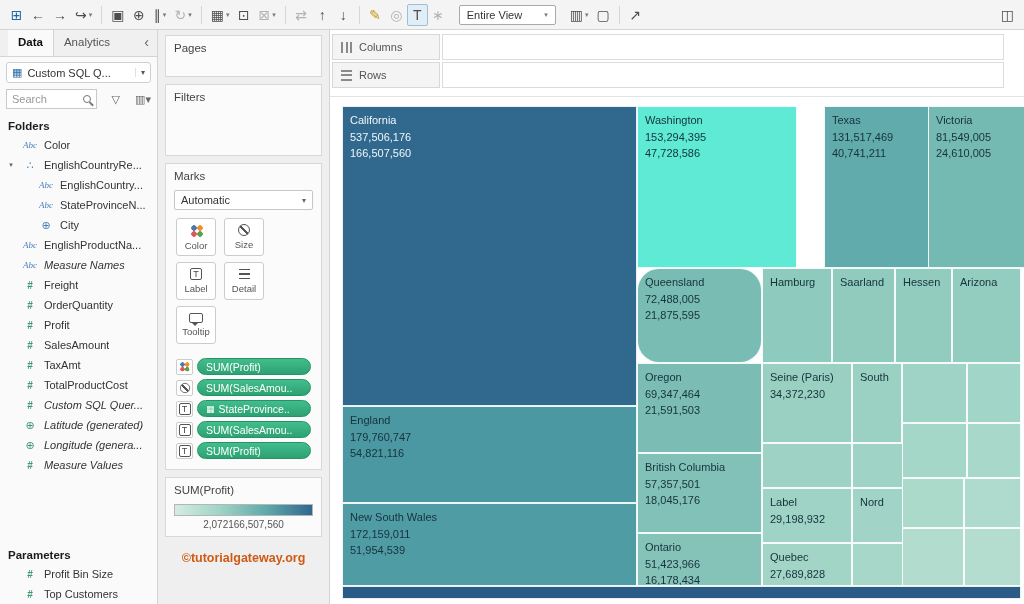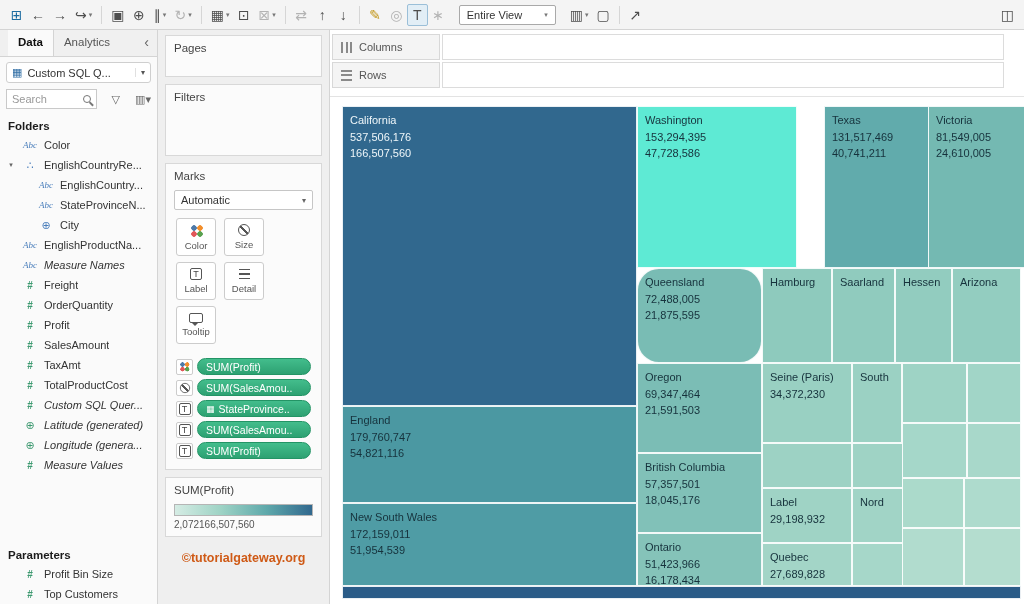--- a/index.html
+++ b/index.html
@@ -71,21 +71,21 @@
   .mi-detail { width:11px; height:11px; background:repeating-linear-gradient(to bottom, #555 0 1.5px, transparent 1.5px 4.5px); }
   .mi-tooltip { width:14px; height:10px; border:1.5px solid #555; border-radius:2px; position:relative; }
   .mi-tooltip::after { content:""; position:absolute; left:2px; top:8.5px; border:3px solid transparent; border-top-color:#555; }
   .pill-row { display:flex; align-items:center; gap:4px; margin:4px 2px; }
   .pill-type { width:17px; height:16px; border:1px solid #ccc; background:#fff; border-radius:2px; display:flex; align-items:center; justify-content:center; flex:none; }
   .pill-type .mi-color { transform:scale(.8); }
   .pill-type .mi-size { transform:scale(.85); }
   .pill { flex:1; height:17px; background:linear-gradient(#43bd8c,#2da172); border:1px solid #239465; border-radius:9px; color:#fff; display:flex; align-items:center; gap:4px; padding:0 8px; font-size:10.5px; white-space:nowrap; overflow:hidden; cursor:pointer; }
   .pill-inner-ico { font-size:9px; }
   .grad { height:12px; border:1px solid #b5b5b5; margin:8px 0 3px; background:linear-gradient(90deg,#d5ece4,#9ed3c5,#5fa9ab,#31688e); }
-  .grad-labels { display:flex; justify-content:flex-start; color:#555; font-size:10px; }
+  .grad-labels { display:flex; justify-content:center; color:#555; font-size:10px; }
   .watermark { text-align:center; color:#cf5a16; font-weight:bold; font-size:12.5px; margin-top:12px; }
 
   
   .canvas { flex:1; background:#fff; overflow:hidden; }
   .shelves { padding:4px 20px 0 2px; }
   .shelf-row { display:flex; height:26px; margin-bottom:2px; }
   .shelf-label { width:108px; display:flex; align-items:center; gap:7px; padding:0 8px; background:#f4f4f4; border:1px solid #d8d8d8; color:#555; }
   .shelf-area { flex:1; border:1px solid #dcdcdc; background:#fff; margin-left:2px; }
   .cols-ico { width:11px; height:11px; background:repeating-linear-gradient(90deg,#8a8a8a 0 2px,transparent 2px 4.5px); flex:none; }
   .rows-ico { width:11px; height:11px; background:repeating-linear-gradient(0deg,#8a8a8a 0 2px,transparent 2px 4.5px); flex:none; }

